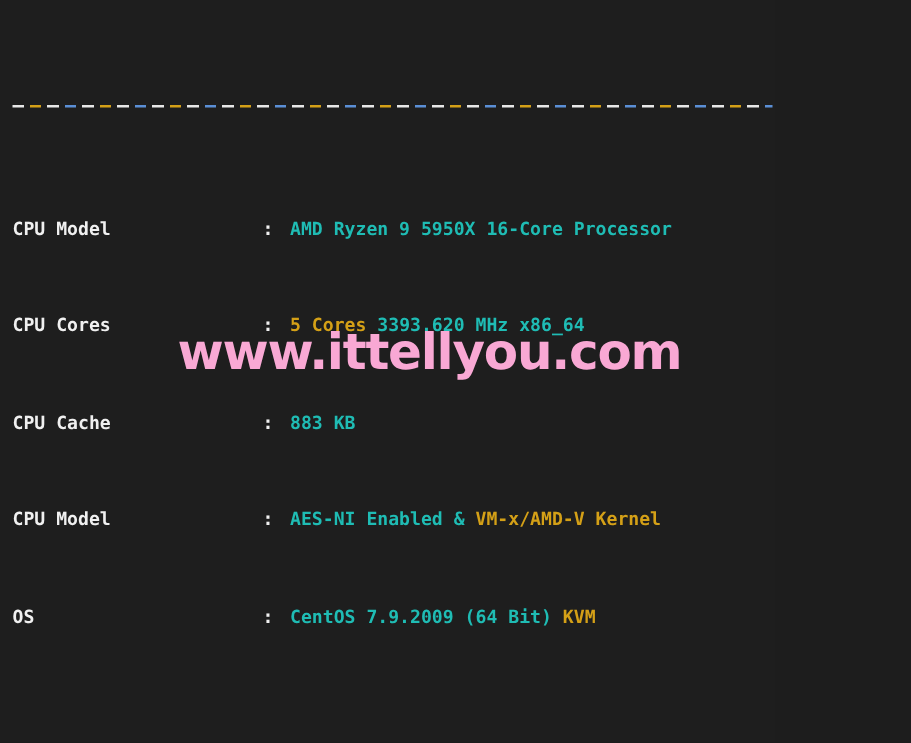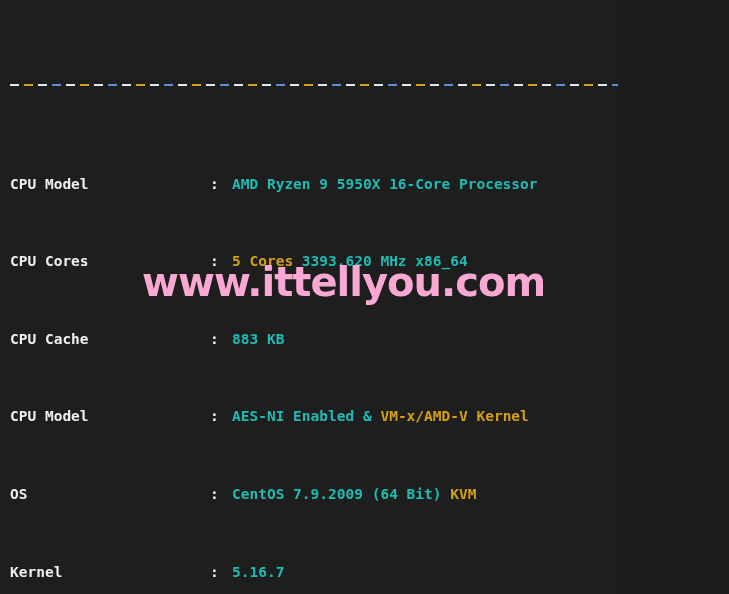--- a/index.html
+++ b/index.html
@@ -100,21 +100,20 @@
     <div class="row"><span class="label w-main">CPU Model</span><span class="colon">:</span><span class="val c-cyan">AMD Ryzen 9 5950X 16-Core Processor</span></div>
 
     <div class="row"><span class="label w-main">CPU Cores</span><span class="colon">:</span><span class="val c-yellow">5 Cores</span><span class="val c-cyan"> <span>3393.620 MHz x86_64</span></span></div>
 
     <div class="row"><span class="label w-main">CPU Cache</span><span class="colon">:</span><span class="val c-cyan">883 KB</span></div>
 
     <div class="row"><span class="label w-main">CPU Model</span><span class="colon">:</span><span class="val c-cyan">AES-NI Enabled &amp;</span><span class="val c-yellow"> <span>VM-x/AMD-V Kernel</span></span></div>
 
     <div class="row"><span class="label w-main">OS</span><span class="colon">:</span><span class="val c-cyan">CentOS 7.9.2009 (64 Bit)</span><span class="val c-yellow"> <span>KVM</span></span></div>
 
-    <div class="row"><span class="label w-main">Kernel</span><span class="colon">:</span><span class="val c-cyan">5.16.7</span></div>
 
     
 
     
 
     
 
     
 
     

